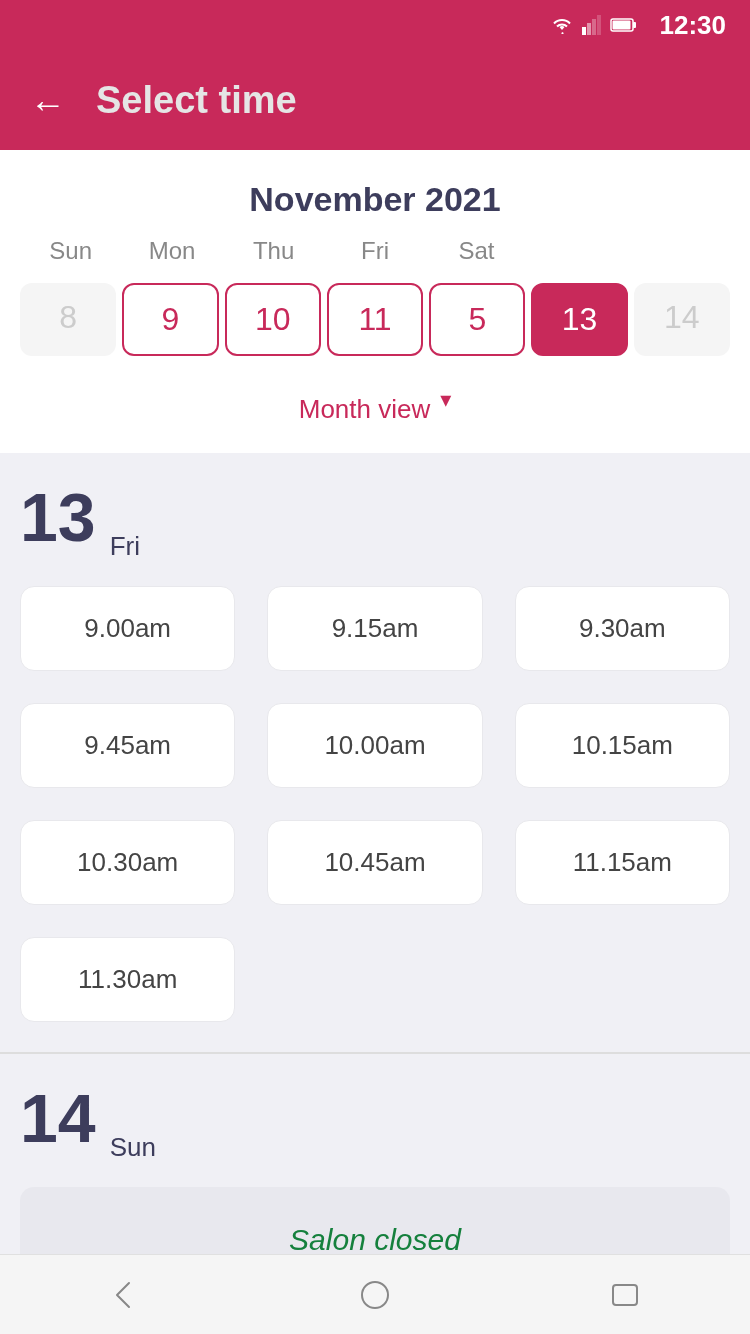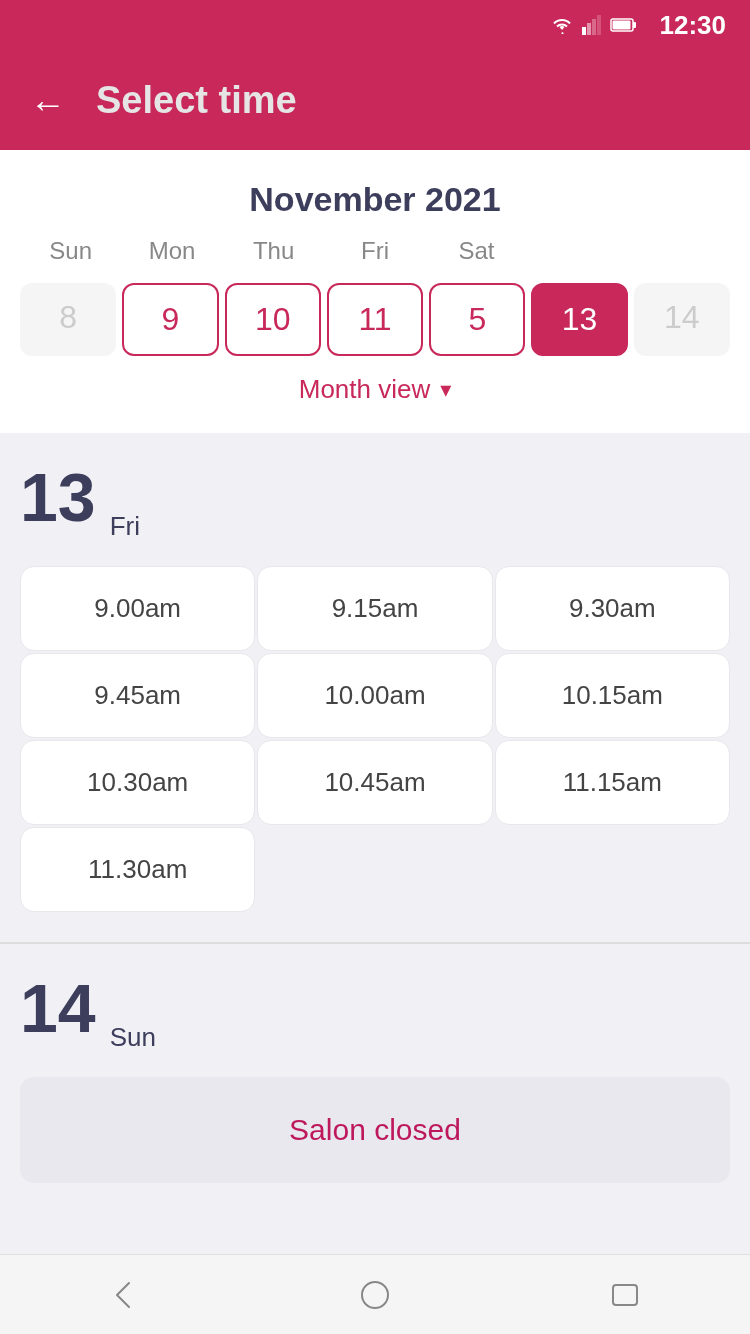--- a/index.html
+++ b/index.html
@@ -115,20 +115,21 @@
       display: flex;
       justify-content: center;
       align-items: center;
       padding: 18px 0 8px;
       gap: 10px;
       cursor: pointer;
     }
     .month-view-label {
       color: #c8295a;
       font-size: 26px;
+      margin-top: 20px;
     }
     .chevron-down {
       color: #c8295a;
       font-size: 22px;
     }
 
     
     .day-section {
       background: #f0f0f5;
       padding: 30px 20px 30px;
@@ -146,21 +147,21 @@
       margin-right: 14px;
     }
     .day-name {
       font-size: 26px;
       color: #3d3d5c;
       margin-top: 48px;
     }
     .time-grid {
       display: grid;
       grid-template-columns: repeat(3, 1fr);
-      gap: 2px;
+      gap: 32px;
     }
     .time-slot {
       background: white;
       border-radius: 14px;
       padding: 26px 10px;
       text-align: center;
       font-size: 26px;
       color: #444;
       cursor: pointer;
       border: 1px solid #e8e8ec;
@@ -176,22 +177,23 @@
     .day-section-14 {
       background: #f0f0f5;
       padding: 30px 20px 30px;
     }
     .salon-closed-box {
       background: #e8e8ee;
       border-radius: 14px;
       padding: 36px 20px;
       text-align: center;
       font-size: 30px;
-      color: #be185d;
+      color: #15803d;
       margin-top: 0;
+      font-style: italic;
     }
 
     
     .nav-bar {
       width: 100%;
       height: 80px;
       background: #f5f5f5;
       display: flex;
       align-items: center;
       justify-content: space-around;

